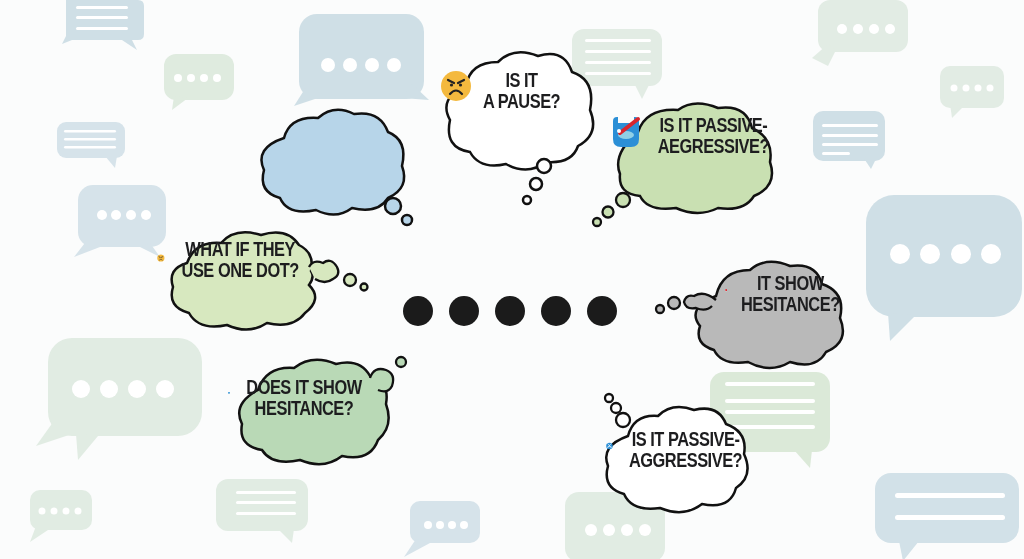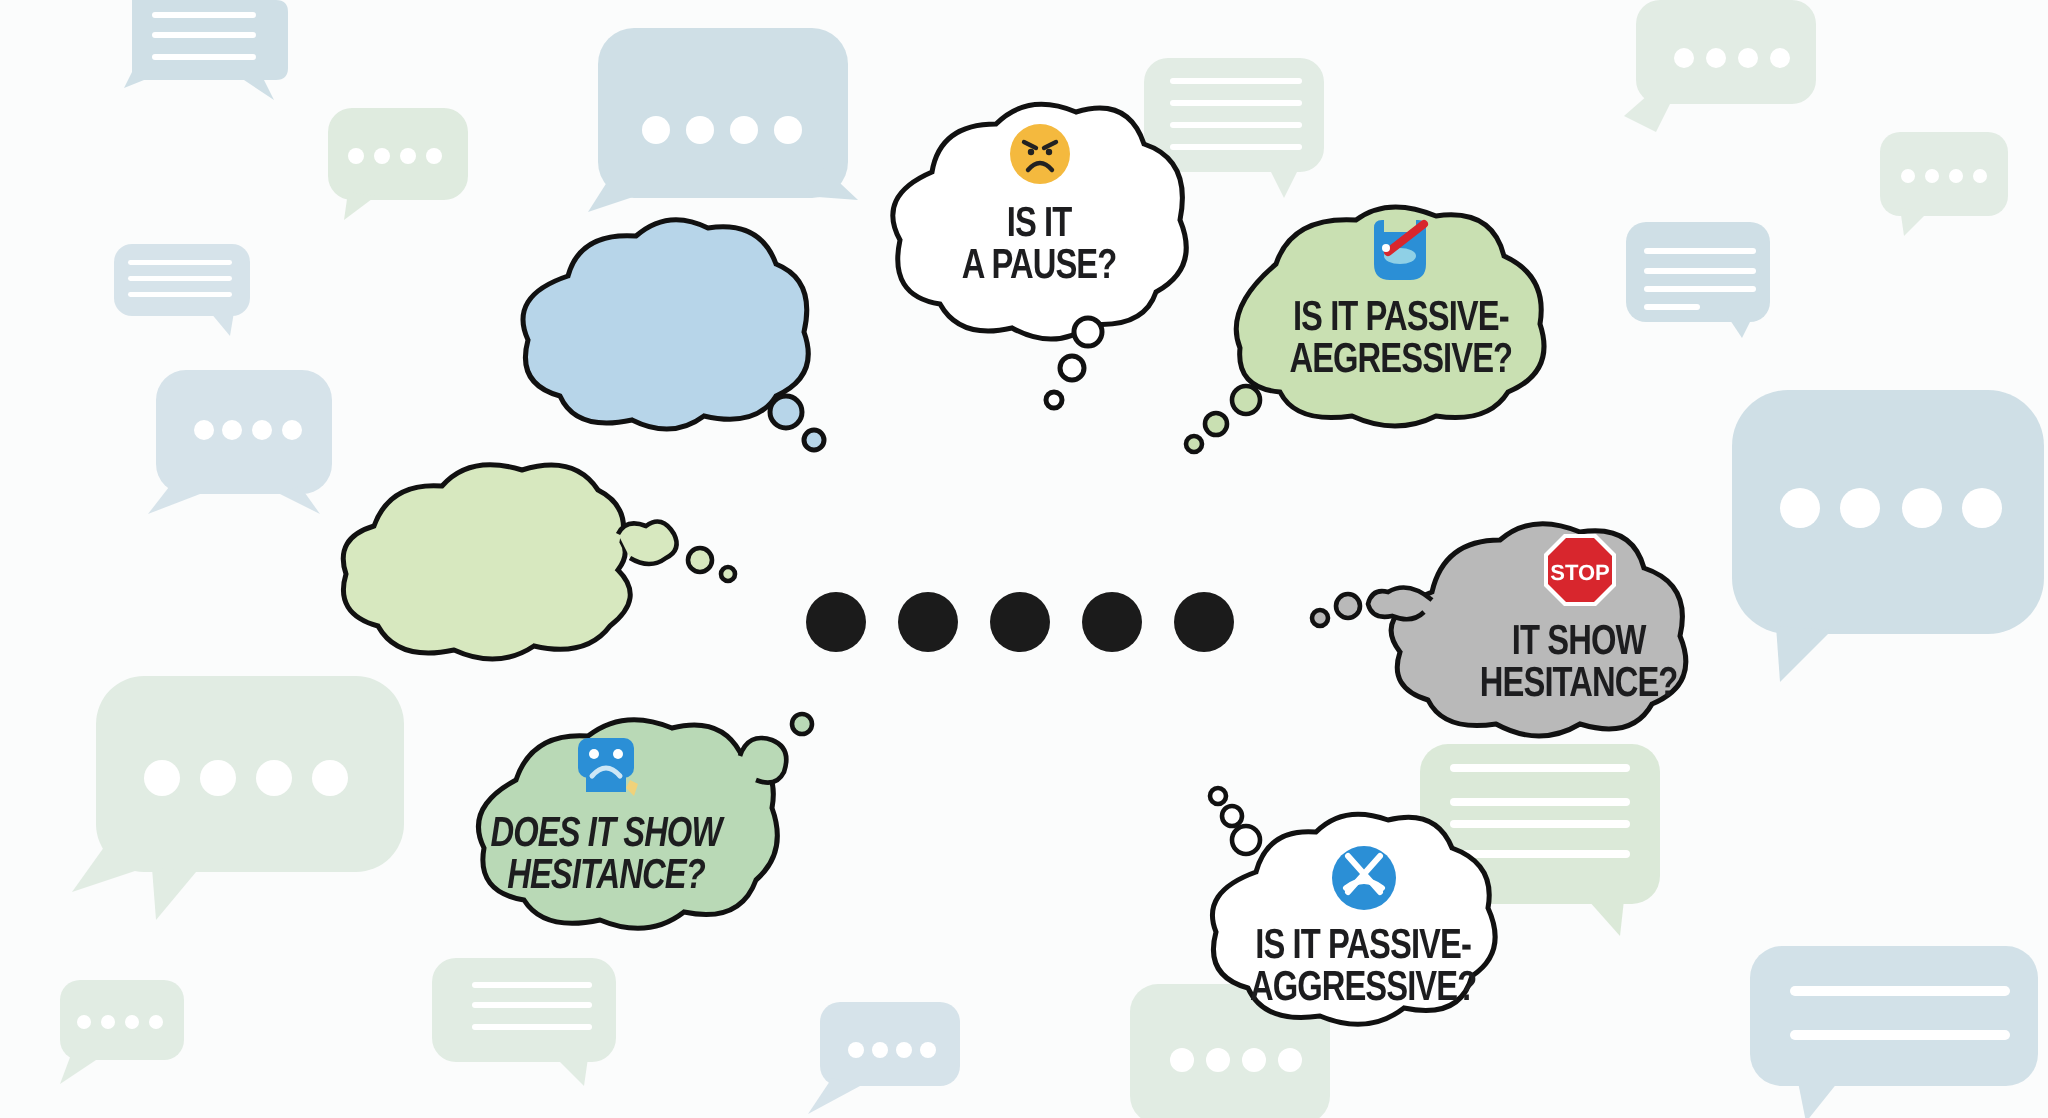--- a/index.html
+++ b/index.html
@@ -7,21 +7,21 @@
     width: 1024px; height: 559px; position: relative; overflow: hidden;
     background: #fbfcfc;
     font-family: "Liberation Sans", "DejaVu Sans", sans-serif;
   }
   .bg-bubble { position: absolute; }
   .bg-bubble svg { display: block; overflow: visible; }
   .thought { position: absolute; }
   .thought svg.cloud { position: absolute; left: 0; top: 0; overflow: visible; }
   .thought .content {
     position: absolute; left: 0; right: 0;
-    display: flex; flex-direction: column; align-items: center;
+    display: flex; flex-direction: row; align-items: center;
   }
   .thought .label {
     font-family: "Liberation Sans", sans-serif;
     font-weight: bold;
     font-stretch: condensed;
     color: #1d1d1f;
     text-align: center;
     line-height: 1.02;
     letter-spacing: -0.6px;
     transform: scaleX(0.78);
@@ -279,20 +279,32 @@
   </div>
 </div>
 
 <div class="thought" style="left:165px;top:225px;width:210px;height:112px;">
   <svg class="cloud" width="210" height="112" viewBox="0 0 210 112">
     <path d="M22 38 Q30 16 56 18 Q70 2 96 10 Q122 2 134 20 Q150 28 146 46 Q150 52 144 60 Q158 74 140 88 Q128 104 102 98 Q84 110 62 100 Q34 106 24 88 Q2 82 8 62 Q2 44 22 38 Z" fill="#d7e8bf" stroke="#111" stroke-width="2.5"></path>
     <path d="M144 42 Q148 34 158 38 Q166 32 172 42 Q176 50 168 54 Q160 60 150 54" fill="#d7e8bf" stroke="#111" stroke-width="2.3"></path>
     <circle cx="185" cy="55" r="6" fill="#d7e8bf" stroke="#111" stroke-width="2.3"></circle>
     <circle cx="199" cy="62" r="3.5" fill="#d7e8bf" stroke="#111" stroke-width="2.3"></circle>
   </svg>
+  <div class="content" style="top:10px;left:-8px;right:60px;">
+    <svg class="icon" width="32" height="32" viewBox="0 0 32 32">
+      <circle cx="16" cy="16" r="15" fill="#f4b93e"></circle>
+      <path d="M8 10 L14 13" stroke="#222" stroke-width="2.2" stroke-linecap="round"></path>
+      <path d="M24 10 L18 13" stroke="#222" stroke-width="2.2" stroke-linecap="round"></path>
+      <circle cx="11.5" cy="15" r="1.6" fill="#222"></circle>
+        <circle cx="20.5" cy="15" r="1.6" fill="#222"></circle>
+      <path d="M10 24 Q16 17 22 24" stroke="#222" stroke-width="2.2" fill="none" stroke-linecap="round"></path>
+    </svg>
+    <div class="label" style="font-size:21px;margin-top:3px;">WHAT IF THEY
+USE ONE DOT?</div>
+  </div>
 </div>
 
 <div class="thought" style="left:650px;top:256px;width:212px;height:118px;">
   <svg class="cloud" width="212" height="118" viewBox="0 0 212 118">
     <path d="M66 40 Q72 14 100 14 Q116 0 140 10 Q166 6 172 28 Q196 36 190 62 Q200 86 176 96 Q166 114 140 106 Q120 118 98 106 Q72 110 64 94 Q44 88 50 70 Q36 52 66 40 Z" fill="#b9b9b9" stroke="#111" stroke-width="2.5"></path>
     <path d="M66 44 Q54 34 44 40 Q36 38 34 46 Q36 54 46 52 Q56 56 62 50" fill="#b9b9b9" stroke="#111" stroke-width="2.3"></path>
     <circle cx="24" cy="47" r="6" fill="#b9b9b9" stroke="#111" stroke-width="2.3"></circle>
     <circle cx="10" cy="53" r="4" fill="#b9b9b9" stroke="#111" stroke-width="2.3"></circle>
   </svg>
   <div class="content" style="top:10px;left:75px;right:8px;align-items:center;">
@@ -305,21 +317,21 @@
 HESITANCE?</div>
   </div>
 </div>
 
 <div class="thought" style="left:232px;top:354px;width:180px;height:120px;">
   <svg class="cloud" width="180" height="120" viewBox="0 0 180 120">
     <path d="M26 36 Q34 12 62 14 Q80 0 104 10 Q128 4 138 22 Q158 28 154 50 Q162 72 146 86 Q138 108 110 102 Q92 116 68 106 Q40 112 30 96 Q6 92 10 70 Q0 50 26 36 Z" fill="#b9d9b6" stroke="#111" stroke-width="2.5"></path>
     <path d="M138 24 Q142 12 154 16 Q164 20 160 32 Q156 40 146 36" fill="#b9d9b6" stroke="#111" stroke-width="2.3"></path>
     <circle cx="169" cy="8" r="5" fill="#b9d9b6" stroke="#111" stroke-width="2.3"></circle>
   </svg>
-  <div class="content" style="top:14px;left:-4px;right:34px;font-style:italic;">
+  <div class="content" style="top:14px;left:-4px;right:34px;">
     <svg class="icon" width="32" height="30" viewBox="0 0 32 30">
       <rect x="2" y="1" width="28" height="20" rx="5" fill="#2b8fd6"></rect>
       <rect x="6" y="20" width="20" height="8" fill="#2b8fd6"></rect>
       <circle cx="10" cy="9" r="2.5" fill="#fff"></circle>
         <circle cx="22" cy="9" r="2.5" fill="#fff"></circle>
       <path d="M9 20 Q16 12 23 20" stroke="#cde7f6" stroke-width="2.5" fill="none" stroke-linecap="round"></path>
       <path d="M28 22 L32 24 L30 30 L26 26 Z" fill="#f0d27a"></path>
     </svg>
     <div class="label" style="font-size:21px;margin-top:8px;">DOES IT SHOW
 HESITANCE?</div>

